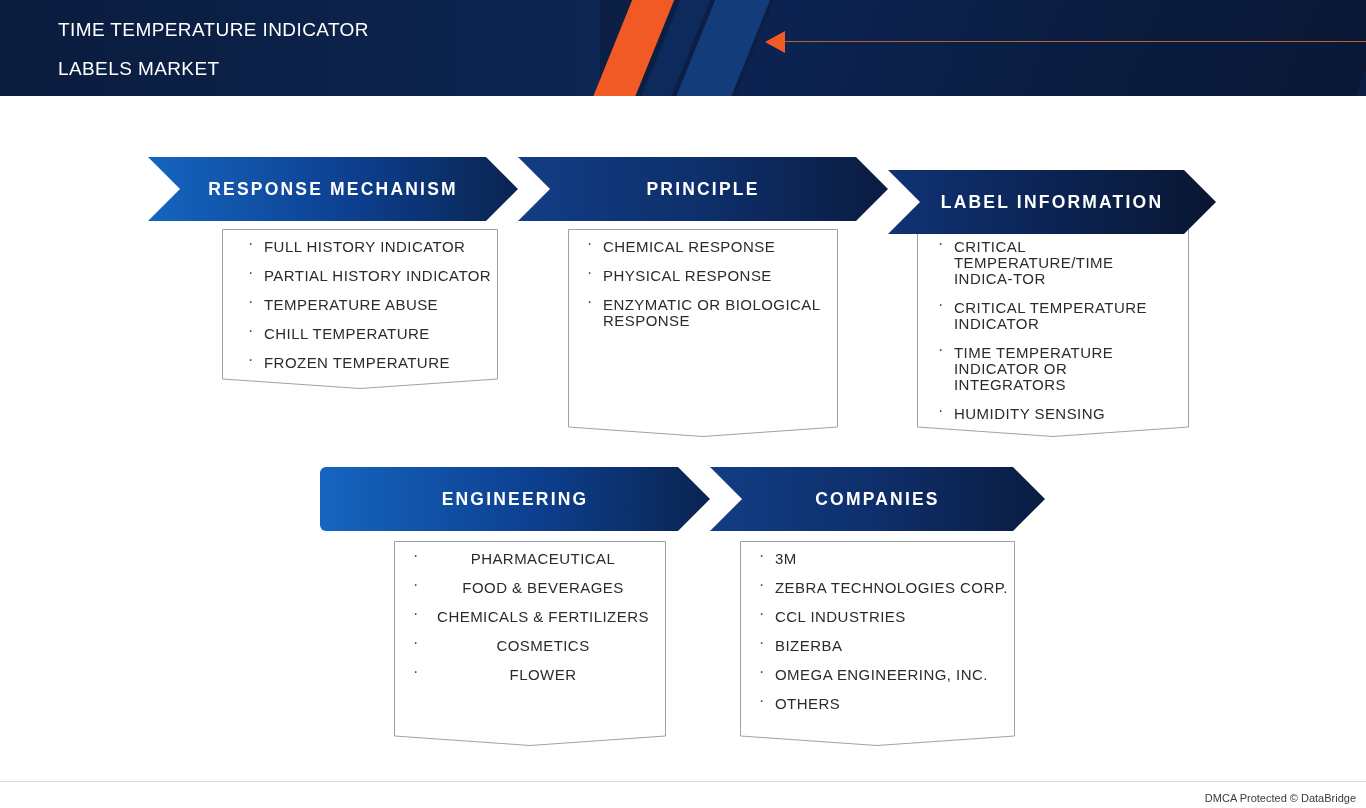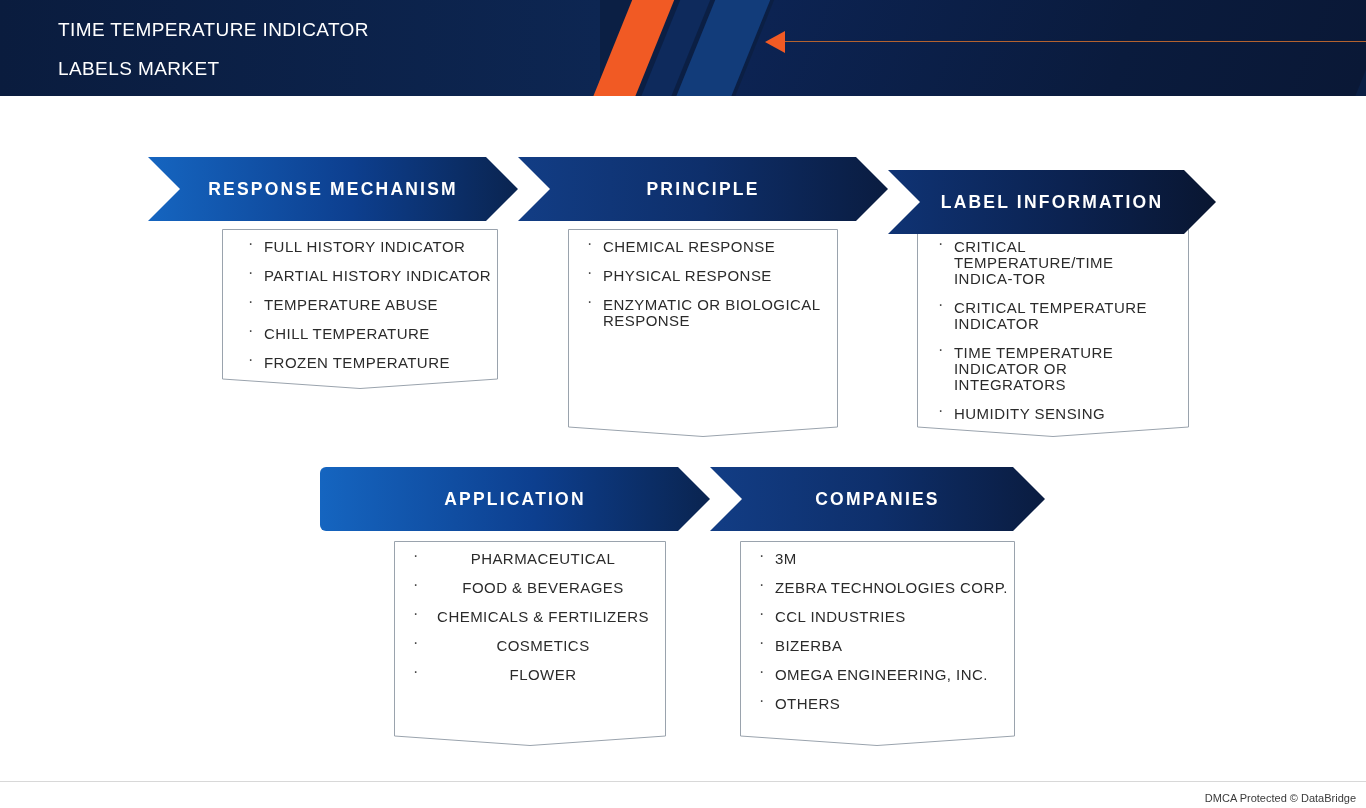--- a/index.html
+++ b/index.html
@@ -246,20 +246,20 @@
 <div class="banner arrow-both b1">
   <span>RESPONSE MECHANISM</span>
 </div>
 <div class="banner arrow-both b2">
   <span>PRINCIPLE</span>
 </div>
 <div class="banner arrow-both b3">
   <span>LABEL INFORMATION</span>
 </div>
 <div class="banner round-left b4">
-  <span>APPLICATION</span>
+  <span>ENGINEERING</span>
 </div>
 <div class="banner arrow-both b5">
   <span>COMPANIES</span>
 </div>
 
 <div class="footer-rule"></div>
 <div class="footer-text">DMCA Protected © DataBridge</div>
 
 </body></html>

